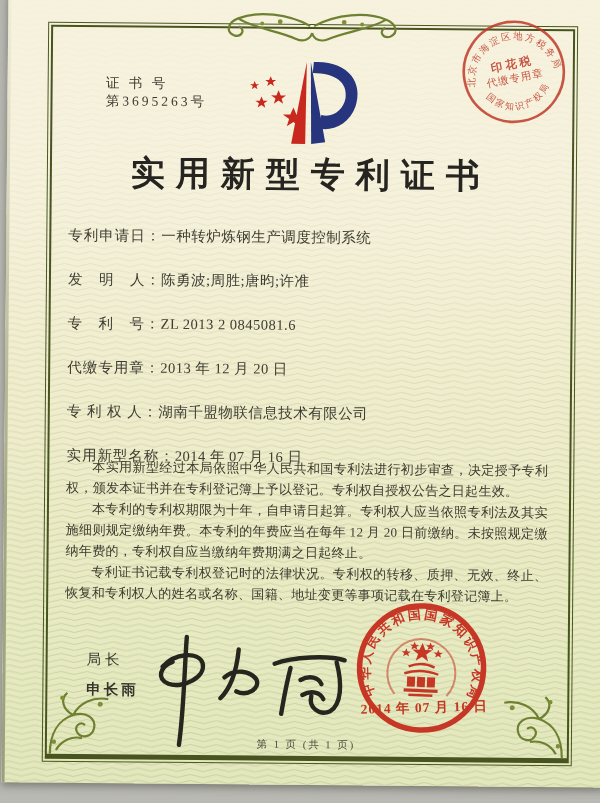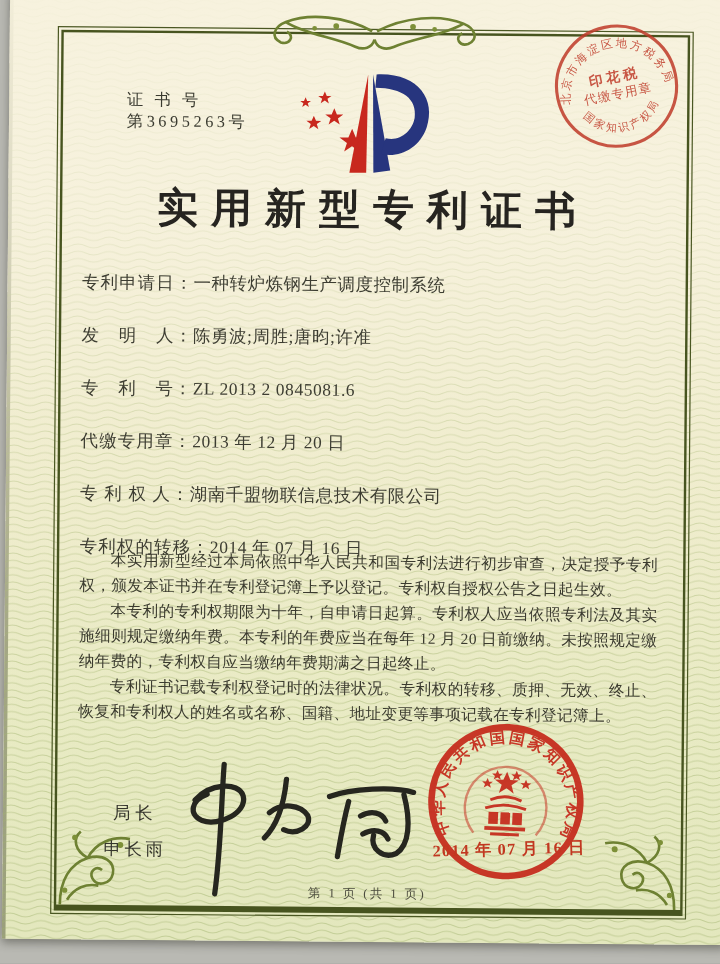--- a/index.html
+++ b/index.html
@@ -18,22 +18,22 @@
   .abs{position:absolute;}
   .cert-no{left:60px;top:66px;font-size:13.5px;letter-spacing:3px;color:#3a3a30;white-space:pre;}
   .title{left:40px;top:158px;width:528px;text-align:center;font-size:34px;font-weight:bold;
          letter-spacing:11px;color:#262420;}
   .fields{left:62px;top:234px;right:46px;color:#3d3d32;font-size:14.5px;}
   .fields .row{margin-bottom:25px;white-space:nowrap;}
   .fields .lbl{white-space:pre;letter-spacing:1px;}
   .fields .val{letter-spacing:.5px;}
   .paras{left:62px;top:464px;width:482px;color:#3b3b2f;font-size:13px;line-height:21px;text-align:justify;}
   .paras p{margin:0;text-indent:2em;letter-spacing:.3px;}
-  .signoff{left:84px;top:676px;font-size:14.5px;color:#35352c;letter-spacing:4px;text-align:center;}
-  .signoff .name{margin-top:11px;font-weight:normal;letter-spacing:3px;}
+  .signoff{left:84px;top:658px;font-size:14.5px;color:#35352c;letter-spacing:4px;}
+  .signoff .name{margin-top:11px;font-weight:bold;letter-spacing:3px;}
   .seal-date{left:342px;top:704px;width:160px;text-align:center;font-size:13.5px;letter-spacing:1px;
              color:#c23720;transform:rotate(-2deg);font-weight:bold;}
   .footer{left:40px;top:744px;width:528px;text-align:center;font-size:10.5px;letter-spacing:2px;color:#4c4c3e;}
   svg text{font-family:"Liberation Serif","DejaVu Serif",serif;}
 </style>
 </head>
 <body>
 
 <div class="stage">
   <div class="sheet">
@@ -130,21 +130,21 @@
       <div class="row">
         <span class="lbl">专　利　号：</span><span class="val">ZL 2013 2 0845081.6</span>
       </div>
       <div class="row">
         <span class="lbl">代缴专用章：</span><span class="val">2013 年 12 月 20 日</span>
       </div>
       <div class="row">
         <span class="lbl">专 利 权 人：</span><span class="val">湖南千盟物联信息技术有限公司</span>
       </div>
       <div class="row">
-        <span class="lbl">专利权的转移：</span><span class="val">2014 年 07 月 16 日</span>
+        <span class="lbl">实用新型名称：</span><span class="val">2014 年 07 月 16 日</span>
       </div>
     </div>
 
     <div class="abs paras">
       <p>本实用新型经过本局依照中华人民共和国专利法进行初步审查，决定授予专利权，颁发本证书并在专利登记簿上予以登记。专利权自授权公告之日起生效。</p>
       <p>本专利的专利权期限为十年，自申请日起算。专利权人应当依照专利法及其实施细则规定缴纳年费。本专利的年费应当在每年 12 月 20 日前缴纳。未按照规定缴纳年费的，专利权自应当缴纳年费期满之日起终止。</p>
       <p>专利证书记载专利权登记时的法律状况。专利权的转移、质押、无效、终止、恢复和专利权人的姓名或名称、国籍、地址变更等事项记载在专利登记簿上。</p>
     </div>
 
     <div class="abs signoff">

